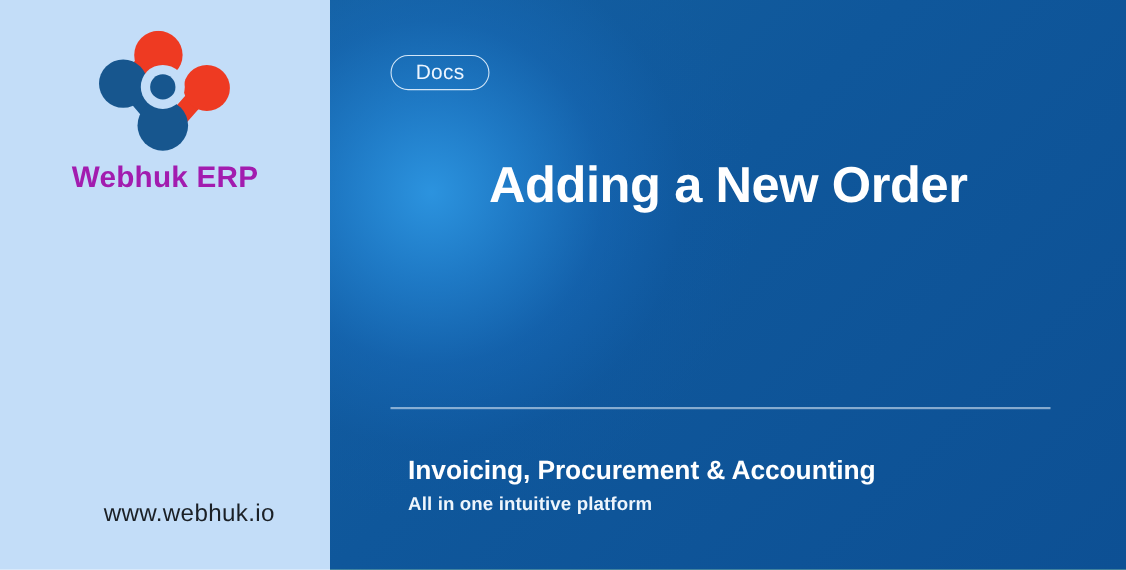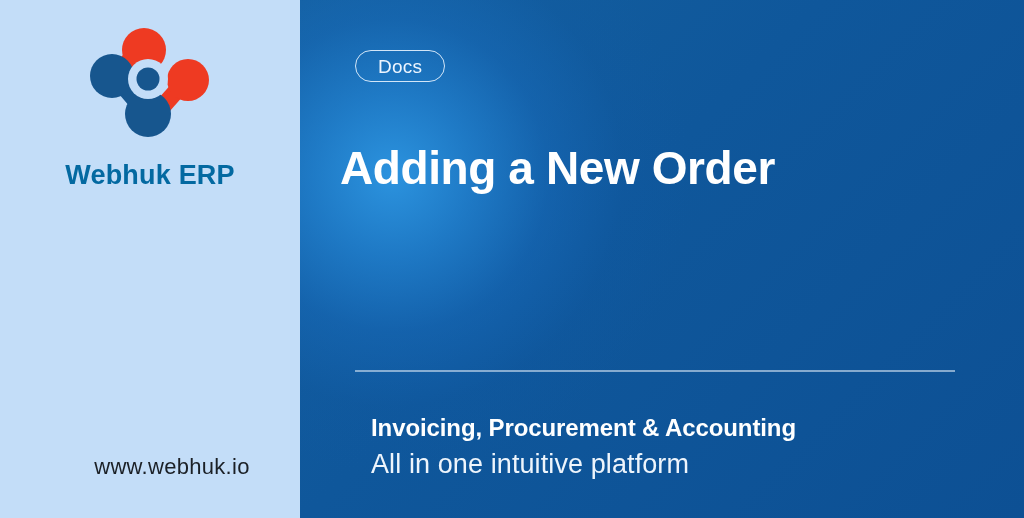--- a/index.html
+++ b/index.html
@@ -40,25 +40,25 @@
     align-items: center;
   }
 
   #brand-logo {
     width: 120px;
     height: 112px;
     display: block;
   }
 
   #brand-name {
-    margin-top: 22px;
+    margin-top: 8px;
     font-size: 27px;
     font-weight: 700;
     letter-spacing: 0.2px;
-    color: #0369a1;
+    color: #a21caf;
     line-height: 1;
     white-space: nowrap;
   }
 
   #site-url {
     position: absolute;
     left: 0;
     bottom: 38px;
     width: 344px;
     text-align: center;
@@ -116,21 +116,21 @@
     line-height: 1;
     box-sizing: border-box;
     white-space: nowrap;
   }
 
   #page-title {
     position: absolute;
     left: 0;
     right: 0;
     top: 112px;
-    text-align: left;
+    text-align: center;
     color: #ffffff;
     font-size: 46px;
     font-weight: 700;
     letter-spacing: -0.4px;
     line-height: 1.12;
     padding: 0 40px;
     box-sizing: border-box;
   }
 
   #footer-divider {
@@ -155,22 +155,22 @@
     font-size: 24px;
     font-weight: 700;
     letter-spacing: -0.1px;
     line-height: 1.25;
     white-space: nowrap;
   }
 
   #footer-secondary {
     margin-top: 5px;
     color: #eef5fc;
-    font-size: 27px;
-    font-weight: 400;
+    font-size: 17px;
+    font-weight: 700;
     letter-spacing: 0.1px;
     line-height: 1.25;
     white-space: nowrap;
   }
 </style>
 </head>
 <body>
 
 <div id="banner">
 

